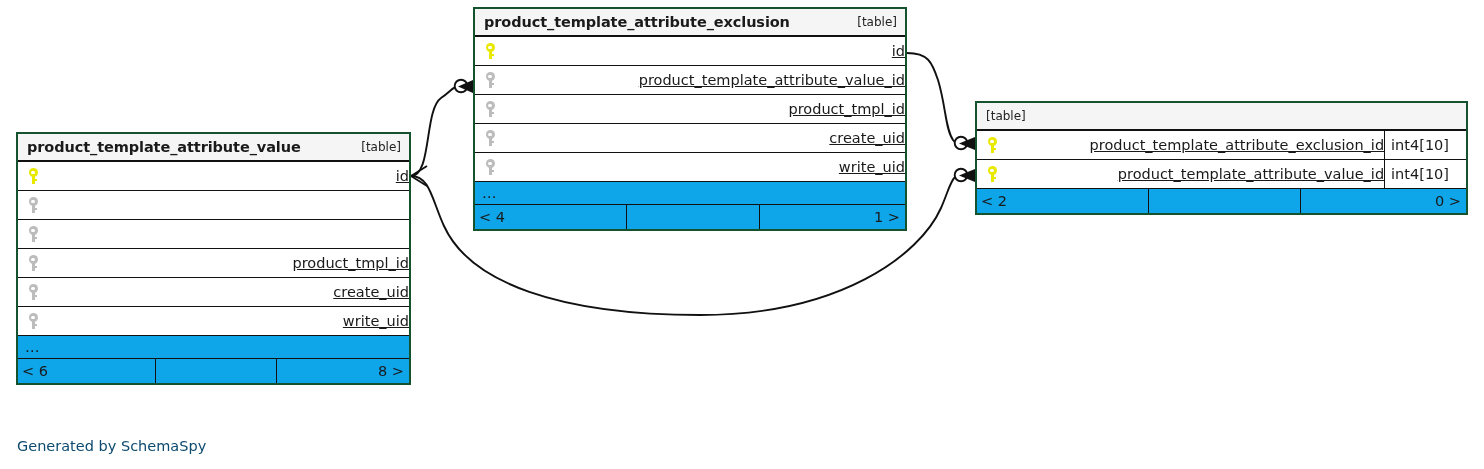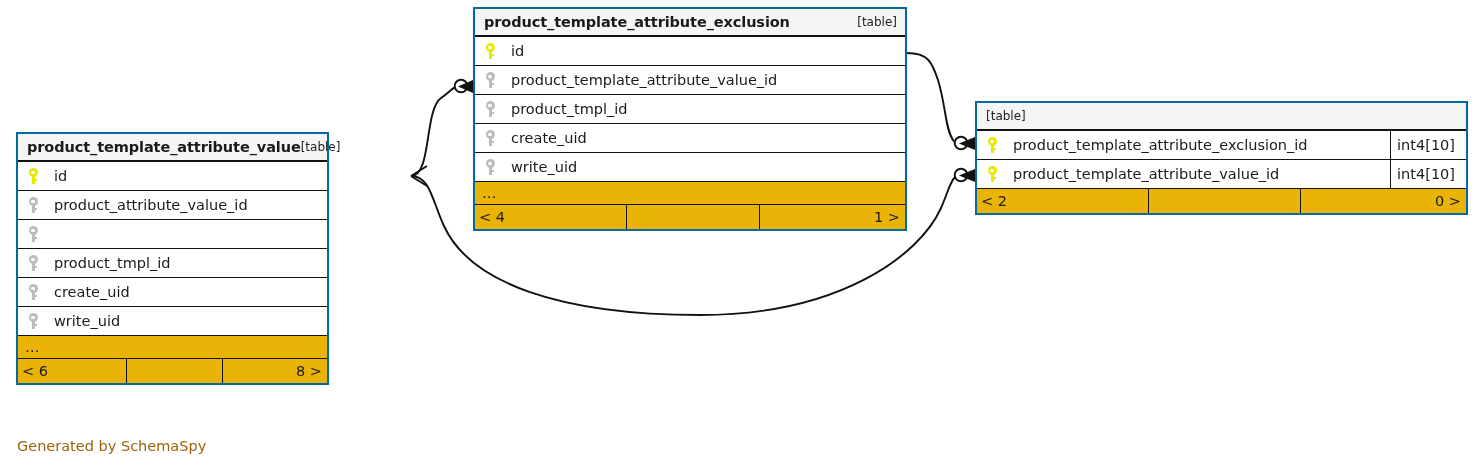--- a/index.html
+++ b/index.html
@@ -21,23 +21,24 @@
     position: absolute;
     left: 0; top: 0;
     width: 1484px; height: 469px;
     z-index: 1;
   }
 
   
   .entity {
     position: absolute;
     z-index: 2;
-    background: #eab308;
-    border: 2px solid #0369a1;
-    box-sizing: border-box;
+    background: #0ea5e9;
+    border: 2px solid #14532d;
+    box-sizing: border-box;
+    text-align: right;
   }
   .entity-header {
     display: flex;
     align-items: center;
     justify-content: space-between;
     background: #f5f5f5;
     border-bottom: 2px solid #111111;
     box-sizing: border-box;
     height: 28px;
     padding: 0 8px 0 9px;
@@ -69,26 +70,27 @@
     flex: 0 0 30px;
     display: flex;
     align-items: center;
     justify-content: center;
   }
   .col-name {
     flex: 1 1 auto;
     font-size: 14.5px;
     white-space: nowrap;
     padding-left: 6px;
+    text-decoration: underline;
   }
   .col-type {
     flex: 0 0 auto;
     font-size: 14.5px;
     white-space: nowrap;
-    padding: 0 11px 0 6px;
+    padding: 0 17px 0 6px;
     border-left: 1.6px solid #111111;
     align-self: stretch;
     display: flex;
     align-items: center;
   }
 
   
   .key-icon {
     position: relative;
     width: 9px;
@@ -150,21 +152,21 @@
   .footer-left  { flex: 0 0 35%; justify-content: flex-start; padding-left: 4px; }
   .footer-mid   { flex: 0 0 31%; border-left: 1.6px solid #111111; }
   .footer-right { flex: 1 1 auto; border-left: 1.6px solid #111111; justify-content: flex-end; padding-right: 5px; }
 
   
   #caption {
     position: absolute;
     left: 17px;
     top: 438px;
     font-size: 14.5px;
-    color: #a16207;
+    color: #0c4a6e;
     z-index: 2;
     white-space: nowrap;
   }
 </style>
 </head>
 <body>
 
 <svg id="connector-layer" viewBox="0 0 1484 469" width="1484" height="469">
   <g fill="none" stroke="#111111" stroke-width="1.9">
 
@@ -183,21 +185,21 @@
   <circle cx="461" cy="86" r="6.3" fill="#ffffff" stroke="#111111" stroke-width="1.9"></circle>
   <path d="M 473,80 L 473,93 L 458,86.5 Z" fill="#111111" stroke="none"></path>
 
   <circle cx="961" cy="143" r="6.3" fill="#ffffff" stroke="#111111" stroke-width="1.9"></circle>
   <path d="M 975,137 L 975,150 L 959,143.5 Z" fill="#111111" stroke="none"></path>
 
   <circle cx="961" cy="175" r="6.3" fill="#ffffff" stroke="#111111" stroke-width="1.9"></circle>
   <path d="M 975,169 L 975,182 L 959,175.5 Z" fill="#111111" stroke="none"></path>
 </svg>
 
-<div class="entity" style="left:16px; top:132px; width:313px;">
+<div class="entity" style="left:16px; top:132px; width:395px;">
   <div class="entity-header">
     <span class="entity-title">product_template_attribute_value</span>
     <span class="entity-tag">[table]</span>
   </div>
 
   <div class="col-row">
     <span class="col-key">
       <span class="key-icon key-pk">
           <span class="bow"></span>
           <span class="shaft"></span>
@@ -207,21 +209,20 @@
     <span class="col-name">id</span>
   </div>
   <div class="col-row">
     <span class="col-key">
       <span class="key-icon key-fk">
           <span class="bow"></span>
           <span class="shaft"></span>
           <span class="tooth"></span>
         </span>
     </span>
-    <span class="col-name">product_attribute_value_id</span>
   </div>
   <div class="col-row">
     <span class="col-key">
       <span class="key-icon key-fk">
           <span class="bow"></span>
           <span class="shaft"></span>
           <span class="tooth"></span>
         </span>
     </span>
   </div>

